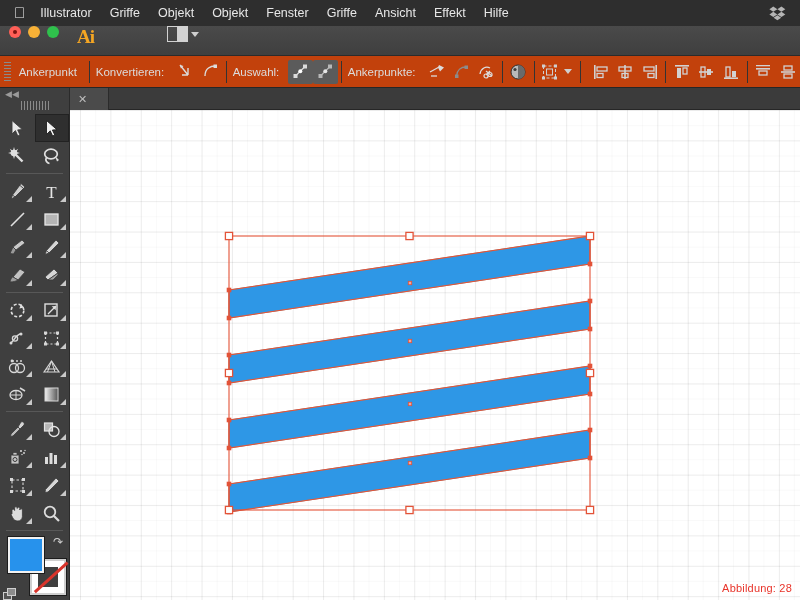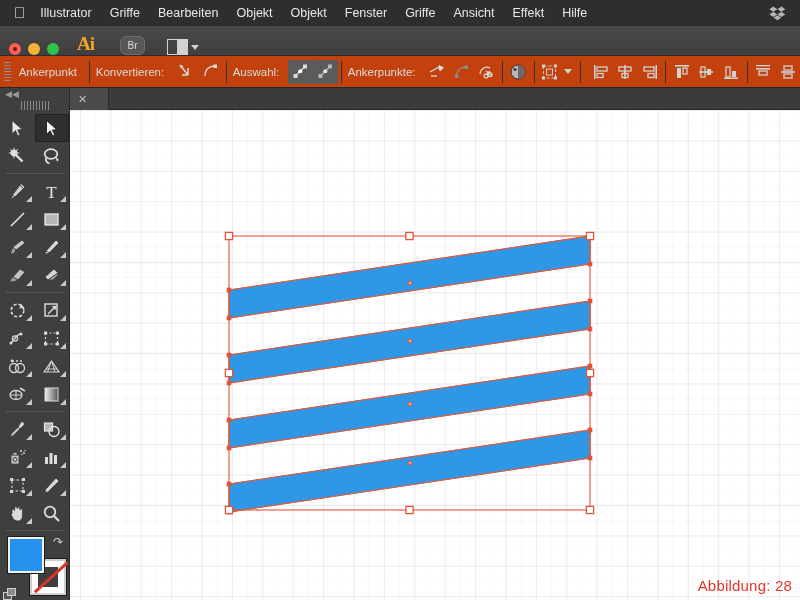--- a/index.html
+++ b/index.html
@@ -21,21 +21,21 @@
   .apple-logo { font-size:15px; padding:0 13px 2px 6px; color:#e8e8e8; line-height:1; }
   .menu-item { padding:0 9px; white-space:nowrap; line-height:26px; }
   .menu-item.app-name { font-weight:normal; padding-left:2px; }
   .menubar-right { margin-left:auto; display:flex; align-items:center; padding-right:6px; }
 
   
   .titlebar {
     position:absolute; top:26px; left:0; width:800px; height:30px;
     background:linear-gradient(#4a4a4a,#3f3f3f);
     border-bottom:1px solid #2b2b2b;
-    display:flex; align-items:flex-end; padding-left:9px;
+    display:flex; align-items:flex-start; padding-left:9px;
   }
   .traffic { display:flex; gap:7px; align-items:center; }
   .dot { width:12px; height:12px; border-radius:50%; position:relative; }
   .dot.red { background:#ff5f57; }
   .dot.red::after{content:"";position:absolute;width:4px;height:4px;border-radius:50%;background:#7d1410;left:4px;top:4px;}
   .dot.yellow { background:#f7b137; }
   .dot.green { background:#2fc14c; }
   .ai-logo {
     margin-left:18px; color:#f5a623; font-size:19px; font-weight:bold;
     font-family:"Liberation Serif", serif; letter-spacing:-1px;
@@ -133,33 +133,32 @@
       linear-gradient(to bottom, rgba(0,0,0,.055) 1px, transparent 1px),
       linear-gradient(to right, rgba(0,0,0,.022) 1px, transparent 1px),
       linear-gradient(to bottom, rgba(0,0,0,.022) 1px, transparent 1px);
     background-size: 30.4px 30.4px, 30.4px 30.4px, 15.2px 15.2px, 15.2px 15.2px;
     background-position: 10px 0px, 0 0px, 10px 0px, 0 0px;
     overflow:hidden;
   }
   .artsvg { position:absolute; left:0; top:0; }
   .caption {
     position:absolute; right:8px; bottom:6px;
-    color:#e8342a; font-size:15px; letter-spacing:.2px;
+    color:#e8342a; font-size:11px; letter-spacing:.2px;
   }
 </style>
 </head>
 <body>
 
 <div id="app">
 
   <div class="menubar">
     <span class="apple-logo"></span>
     <span class="menu-item app-name">Illustrator</span>
     <span class="menu-item">Griffe</span>
-    <span class="menu-item">Bearbeiten</span>
     <span class="menu-item">Objekt</span>
     <span class="menu-item">Objekt</span>
     <span class="menu-item">Fenster</span>
     <span class="menu-item">Griffe</span>
     <span class="menu-item">Ansicht</span>
     <span class="menu-item">Effekt</span>
     <span class="menu-item">Hilfe</span>
     <span class="menubar-right">
       <svg width="17" height="15" viewBox="0 0 17 15">
         <g fill="#b5b5b5">

